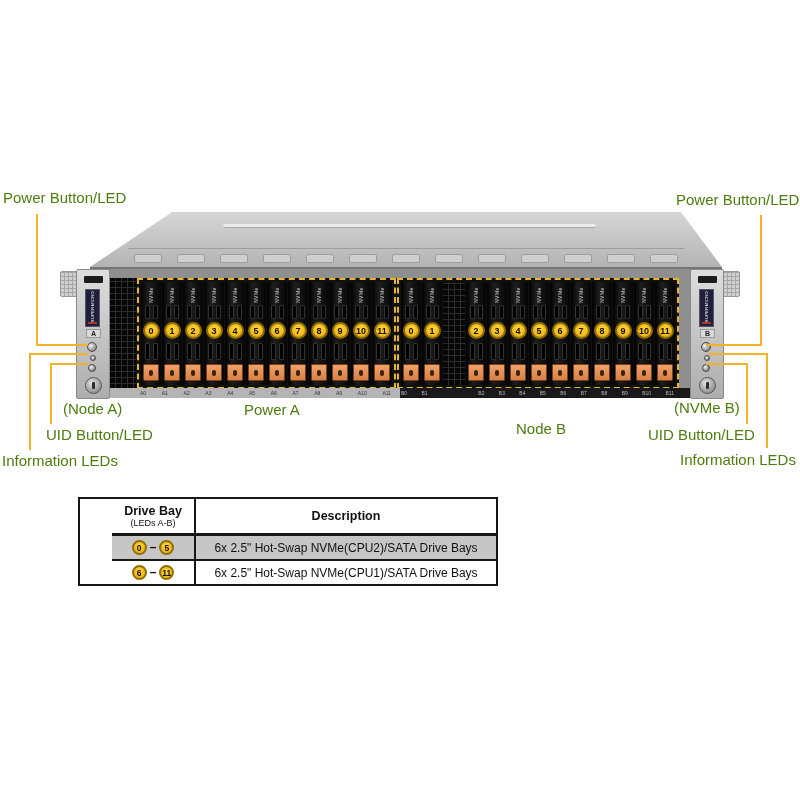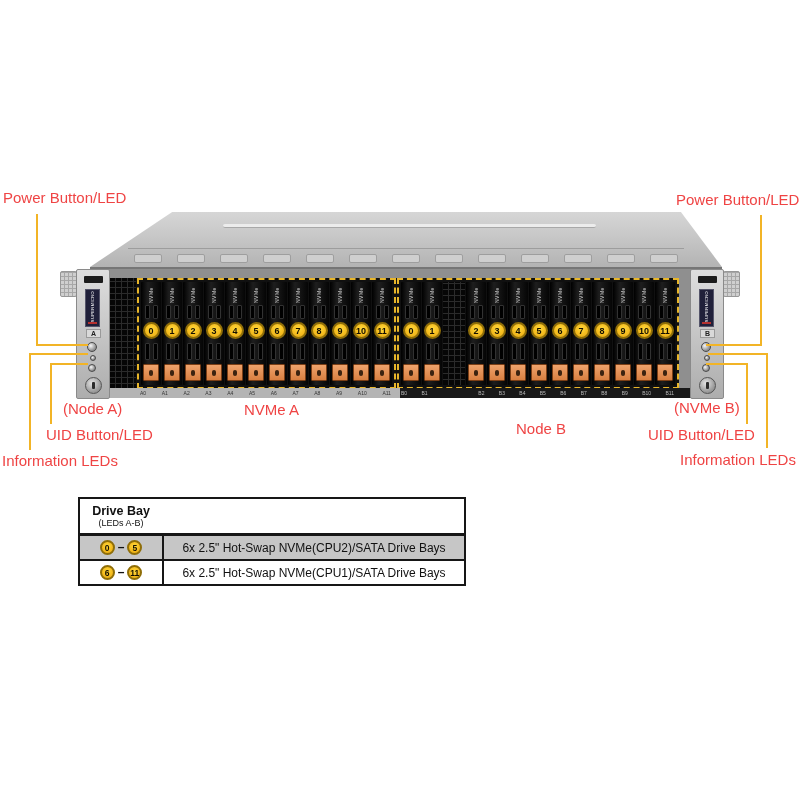--- a/index.html
+++ b/index.html
@@ -1,20 +1,20 @@
 <!DOCTYPE html>
 <html><head>
 <meta charset="utf-8">
 <style>
   html,body{margin:0;padding:0;background:#fff;}
   #stage{position:relative;width:800px;height:800px;background:#fff;overflow:hidden;
          font-family:"Liberation Sans",sans-serif;color:#111;}
 
   
-  .lbl{position:absolute;font-size:15px;line-height:18px;color:#ef4444;white-space:nowrap;}
+  .lbl{position:absolute;font-size:15px;line-height:18px;color:#4d7c0f;white-space:nowrap;}
 
   
   .cline{position:absolute;background:#f2b426;z-index:40;}
 
   
   #chassis{position:absolute;left:60px;top:210px;width:680px;height:192px;}
   #lid{position:absolute;left:30px;top:2px;width:632px;height:55px;
        background:linear-gradient(180deg,#d6d6d6 0%,#c7c7c7 45%,#b3b3b3 100%);
        clip-path:polygon(13% 0,93.5% 0,100% 100%,0 100%);}
   .lid-groove{position:absolute;left:21%;top:12px;width:59%;height:3px;background:#ececec;
@@ -86,21 +86,21 @@
        background:radial-gradient(circle at 40% 35%,#e6e6e6 0%,#9f9f9f 60%,#7c7c7c 100%);
        display:flex;align-items:center;justify-content:center;}
   .keyslot{width:3px;height:7px;background:#2c2c2c;border-radius:1px;}
   .flange{position:absolute;top:61px;width:17px;height:26px;background:#cfcfcf;border:1px solid #979797;
        box-sizing:border-box;border-radius:2px;
        background-image:repeating-linear-gradient(0deg,transparent 0 3px,#a7a7a7 3px 4px),
                         repeating-linear-gradient(90deg,transparent 0 3px,#a7a7a7 3px 4px);}
   #flange-left{left:0;} #flange-right{left:663px;}
 
   
-  #spec-table{position:absolute;left:78px;top:497px;width:384px;border:2px solid #161616;background:#fff;}
+  #spec-table{position:absolute;left:78px;top:497px;width:384px;border:2px solid #161616;background:#fff;padding-left:32px;}
   .thead{display:grid;grid-template-columns:82px 1fr;height:34px;border-bottom:3px solid #161616;}
   .th1{display:flex;flex-direction:column;align-items:center;justify-content:center;}
   .th1 .t1{font-size:12.5px;font-weight:bold;line-height:14px;}
   .th1 .t2{font-size:9px;line-height:10px;}
   .th2{display:flex;align-items:center;justify-content:center;font-size:12.5px;font-weight:bold;
        border-left:2px solid #161616;}
   .trow{display:grid;grid-template-columns:82px 1fr;height:23px;border-top:2px solid #161616;}
   .trow:first-of-type{border-top:none;}
   .trow.shaded{background:#c6c6c6;}
   .tc1{display:flex;align-items:center;justify-content:center;gap:3px;}
@@ -118,21 +118,21 @@
 <div id="stage">
 
   <div class="lbl" style="left:3px;top:189px;">Power Button/LED</div>
   <div class="lbl" style="left:676px;top:191px;">Power Button/LED</div>
   <div class="lbl" style="left:63px;top:400px;text-align:center;">(Node A)</div>
   <div class="lbl" style="left:674px;top:399px;">(NVMe B)</div>
   <div class="lbl" style="left:46px;top:426px;">UID Button/LED</div>
   <div class="lbl" style="left:648px;top:426px;">UID Button/LED</div>
   <div class="lbl" style="left:2px;top:452px;">Information LEDs</div>
   <div class="lbl" style="left:680px;top:451px;">Information LEDs</div>
-  <div class="lbl" style="left:244px;top:401px;">NVMe A</div>
+  <div class="lbl" style="left:244px;top:401px;">Power A</div>
   <div class="lbl" style="left:516px;top:420px;">Node B</div>
 
   <div class="cline" style="left:36px;top:214px;width:2px;height:132px;"></div>
   <div class="cline" style="left:36px;top:344px;width:52px;height:2px;"></div>
   <div class="cline" style="left:29px;top:353px;width:59px;height:2px;"></div>
   <div class="cline" style="left:29px;top:353px;width:2px;height:97px;"></div>
   <div class="cline" style="left:50px;top:363px;width:38px;height:2px;"></div>
   <div class="cline" style="left:50px;top:363px;width:2px;height:61px;"></div>
 
   <div class="cline" style="left:760px;top:215px;width:2px;height:131px;"></div>
@@ -599,20 +599,21 @@
     <div class="flange" id="flange-left"></div>
     <div class="flange" id="flange-right"></div>
   </div>
 
   <div id="spec-table">
     <div class="thead">
       <div class="th1">
         <div class="t1">Drive Bay</div>
         <div class="t2">(LEDs A-B)</div>
       </div>
+      <div class="th2">Description</div>
     </div>
     <div id="table-body">
         <div class="trow shaded">
           <div class="tc1">
             <span class="tcircle">0</span>
             <span class="tdash">–</span>
             <span class="tcircle">5</span>
           </div>
           <div class="tc2">6x 2.5" Hot-Swap NVMe(CPU2)/SATA Drive Bays</div>
         </div>

